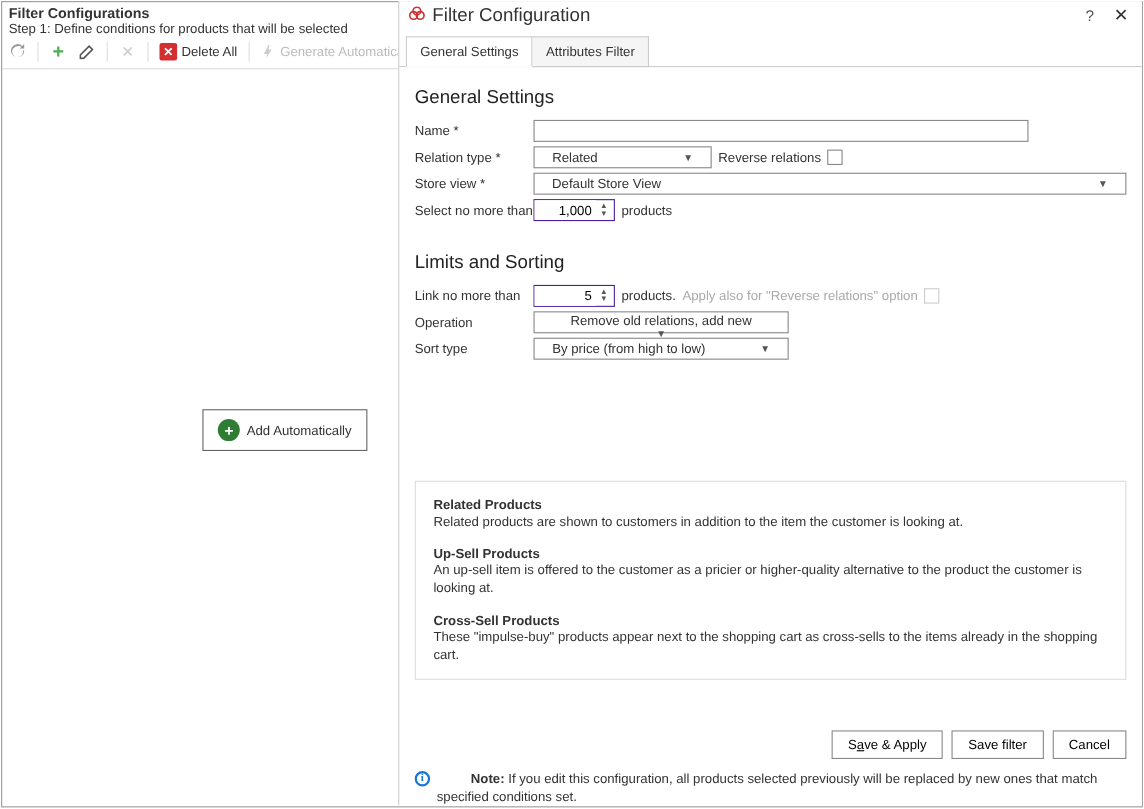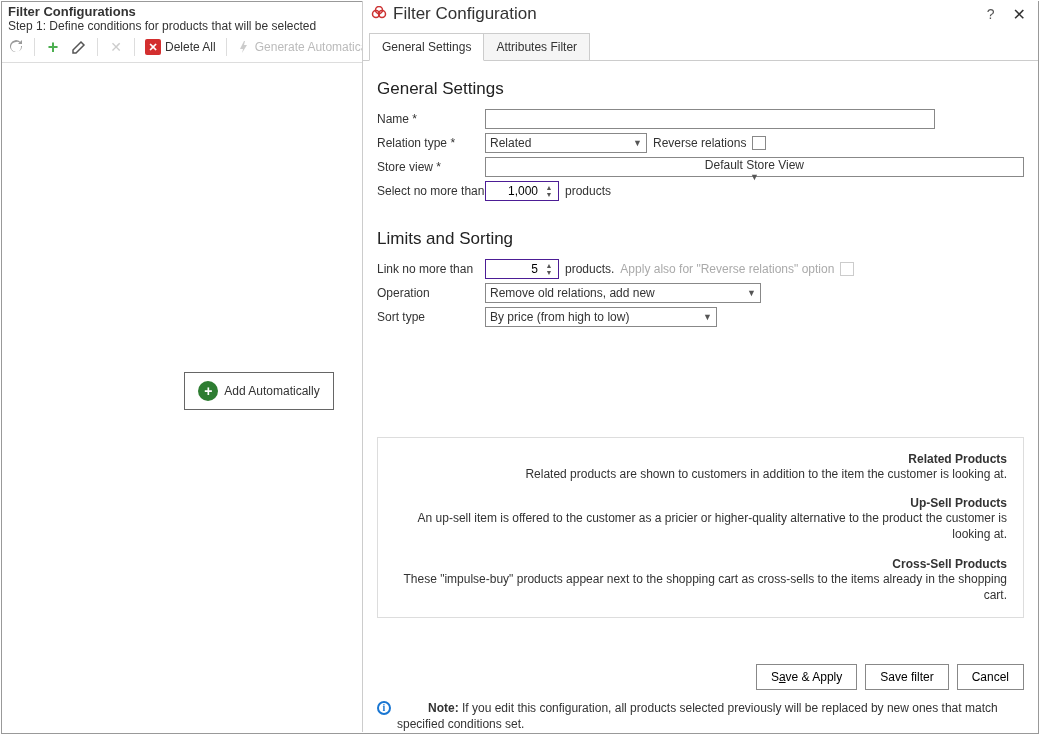--- a/index.html
+++ b/index.html
@@ -29,21 +29,21 @@
 .tab.active { background: #fff; border-bottom-color: #fff; position: relative; z-index: 2; }
 .tab + .tab { border-left: none; }
 .tab-underline { border-bottom: 1px solid #ccc; margin-top: -1px; }
 
 .body { flex: 1; padding: 12px 14px; overflow: auto; }
 h3.section { font-size: 17px; font-weight: normal; margin: 6px 0 10px 0; color: #222; }
 .row { display: flex; align-items: center; margin: 4px 0; }
 .lbl { width: 108px; font-size: 12px; }
 .lbl2 { font-size: 12px; margin: 0 6px; }
 input[type=text] { border: 1px solid #888; height: 20px; padding: 0 4px; font-size: 12px; }
-.select { border: 1px solid #888; height: 20px; display: flex; align-items: center; justify-content: space-between; padding: 0 4px; font-size: 12px; background: #fff; cursor: pointer; }
+.select { border: 1px solid #888; height: 20px; display: flex; align-items: center; justify-content: space-between; padding: 0 16px; font-size: 12px; background: #fff; cursor: pointer; }
 .select .arr { font-size: 9px; color: #555; }
 .spin { border: 1px solid #4c1d95; height: 20px; width: 74px; display: flex; align-items: center; }
 .spin input { border: none; text-align: right; width: 56px; height: 18px; padding-right: 4px; outline: none; font-size: 12px; }
 .spin .arrs { display: flex; flex-direction: column; width: 14px; }
 .spin .arrs span { font-size: 7px; line-height: 7px; text-align: center; color: #555; cursor: pointer; }
 .chk { width: 14px; height: 14px; border: 1px solid #888; display: inline-block; vertical-align: middle; }
 .hint { color: #aaa; font-size: 12px; }
 
 .info-panel { border: 1px solid #ddd; padding: 14px 16px; margin-top: 28px; }
 .info-panel .item { margin-bottom: 14px; }
@@ -136,21 +136,21 @@
       <div class="select" style="width:162px;">
         <span>Related</span>
         <span class="arr">▼</span>
       </div>
       <span class="lbl2">Reverse relations</span>
       <span class="chk"></span>
     </div>
 
     <div class="row">
       <span class="lbl">Store view *</span>
-      <div class="select" style="width:540px;flex-direction:column;">
+      <div class="select" style="width:540px;">
         <span>Default Store View</span>
         <span class="arr">▼</span>
       </div>
     </div>
 
     <div class="row">
       <span class="lbl">Select no more than</span>
       <div class="spin">
         <input type="text" value="1,000" style="">
         <div class="arrs">
@@ -172,35 +172,35 @@
             <span>▼</span>
           </div>
       </div>
       <span class="lbl2">products.</span>
       <span class="hint">Apply also for "Reverse relations" option</span>
       <span class="chk" style="margin-left:6px;border-color:#ccc;"></span>
     </div>
 
     <div class="row">
       <span class="lbl">Operation</span>
-      <div class="select" style="width:276px;">
+      <div class="select" style="width:232px;flex-direction:column;">
         <span>Remove old relations, add new</span>
         <span class="arr">▼</span>
       </div>
     </div>
 
     <div class="row">
       <span class="lbl">Sort type</span>
       <div class="select" style="width:232px;">
         <span>By price (from high to low)</span>
         <span class="arr">▼</span>
       </div>
     </div>
 
-    <div class="info-panel" style="margin-top:110px;text-align:right;">
+    <div class="info-panel" style="margin-top:110px;">
       <div class="item">
         <div class="t">Related Products</div>
         <div class="d">Related products are shown to customers in addition to the item the customer is looking at.</div>
       </div>
       <div class="item">
         <div class="t">Up-Sell Products</div>
         <div class="d">An up-sell item is offered to the customer as a pricier or higher-quality alternative to the product the customer is looking at.</div>
       </div>
       <div class="item">
         <div class="t">Cross-Sell Products</div>

